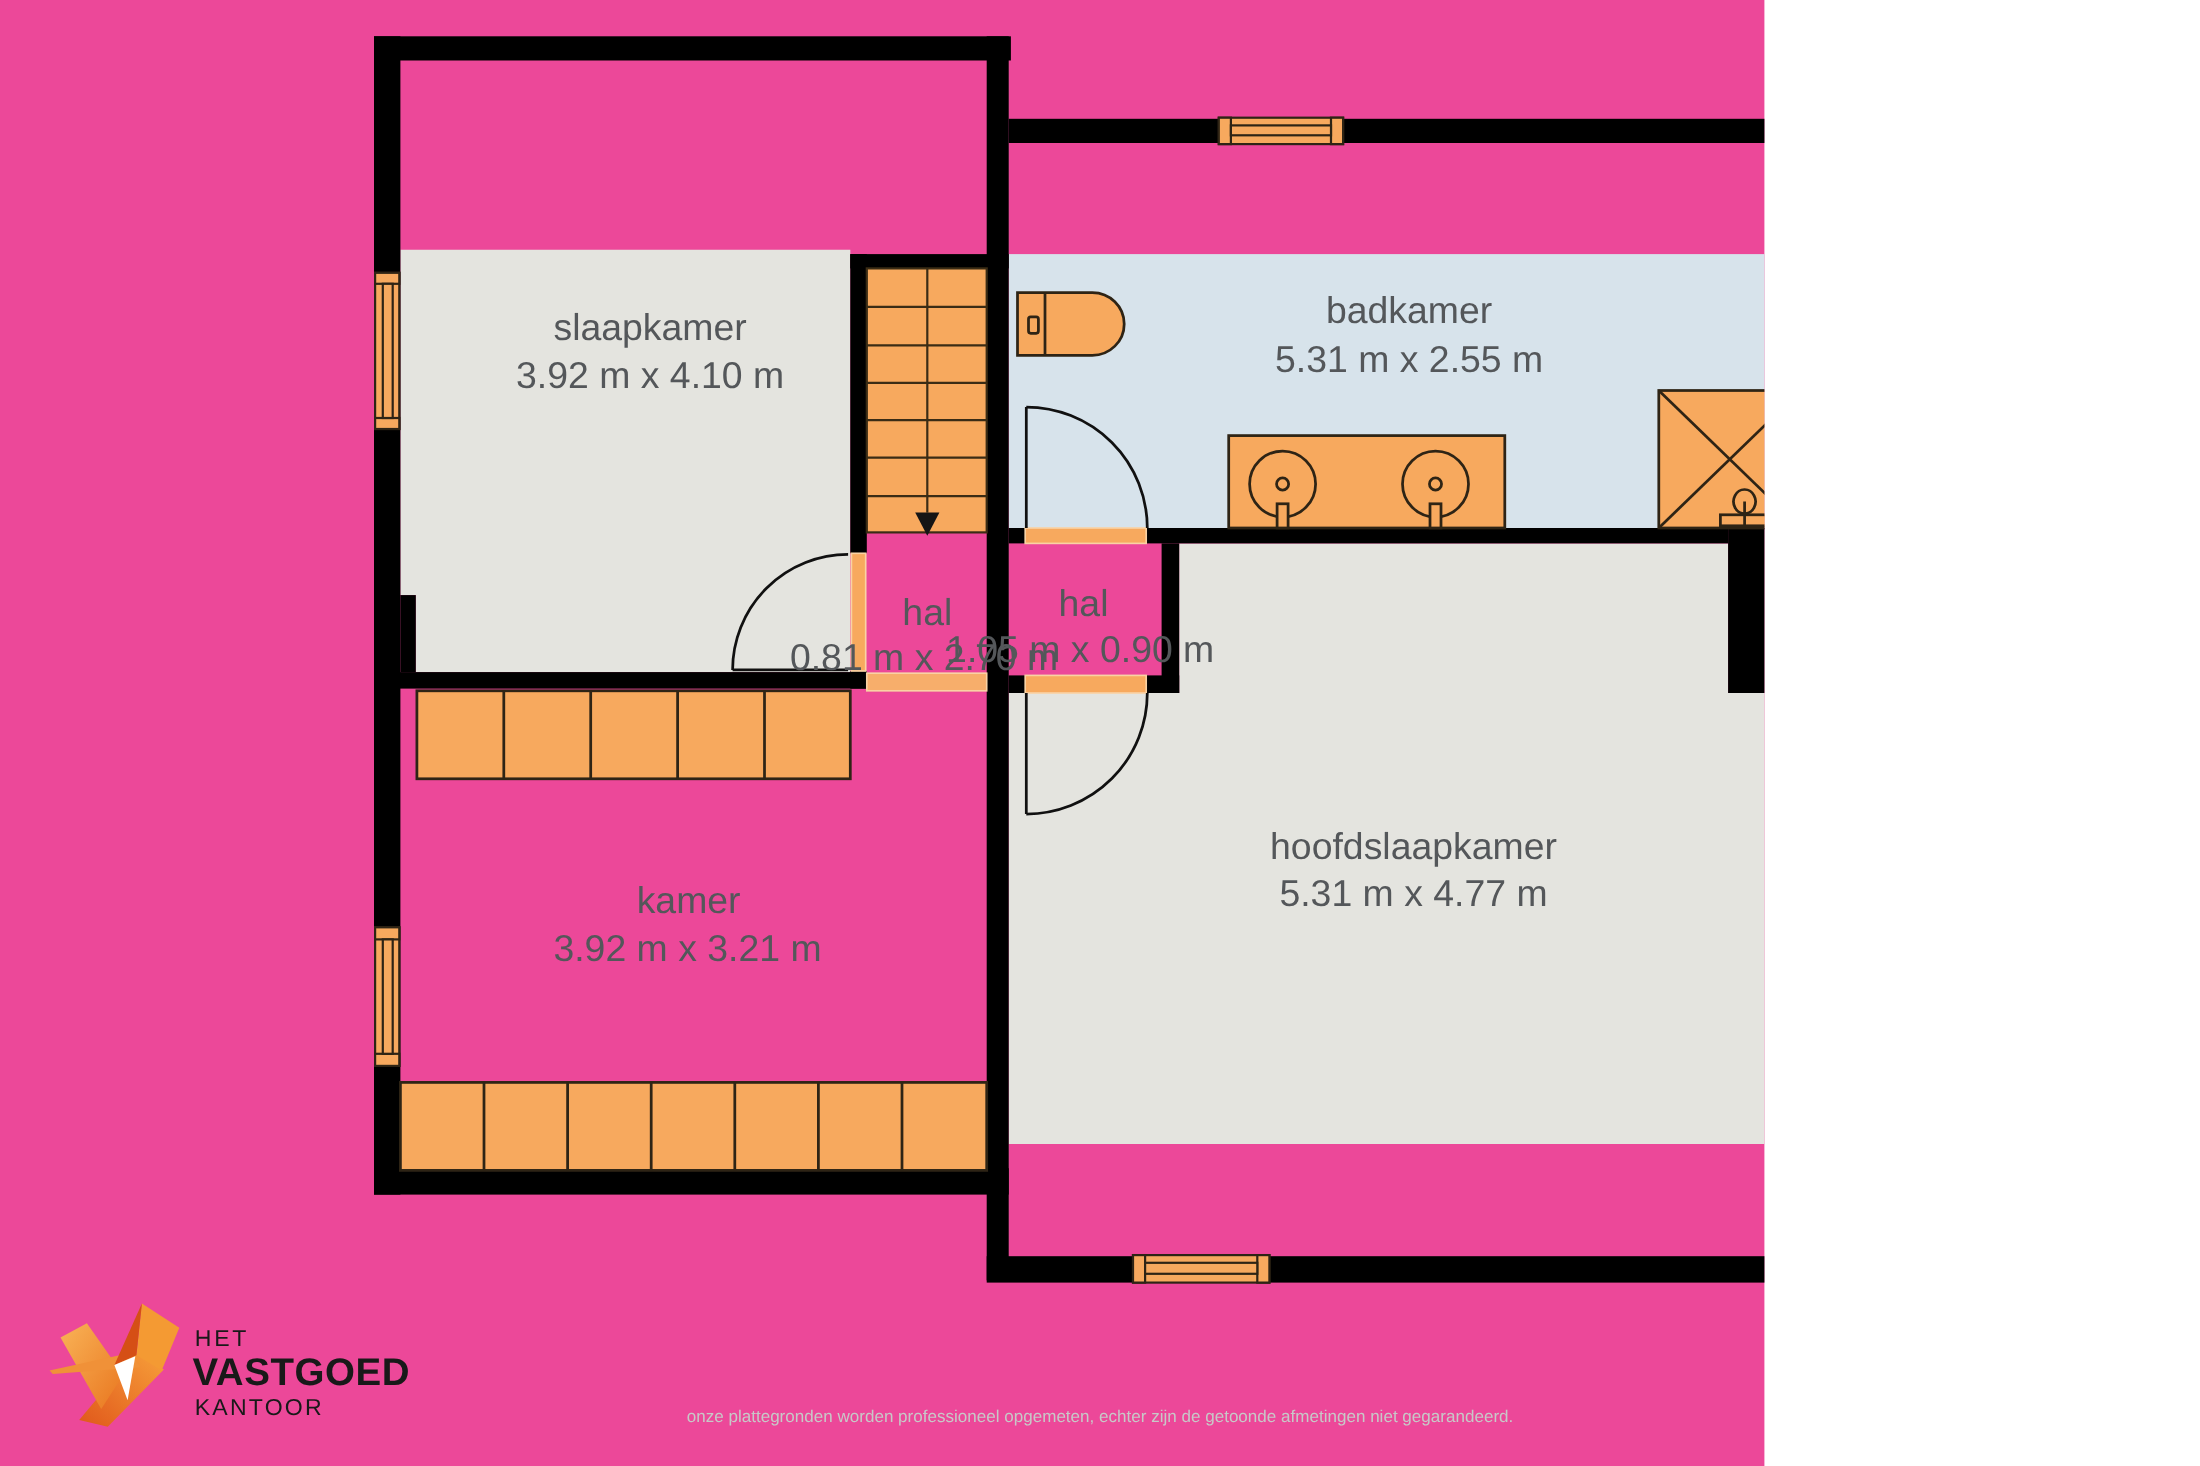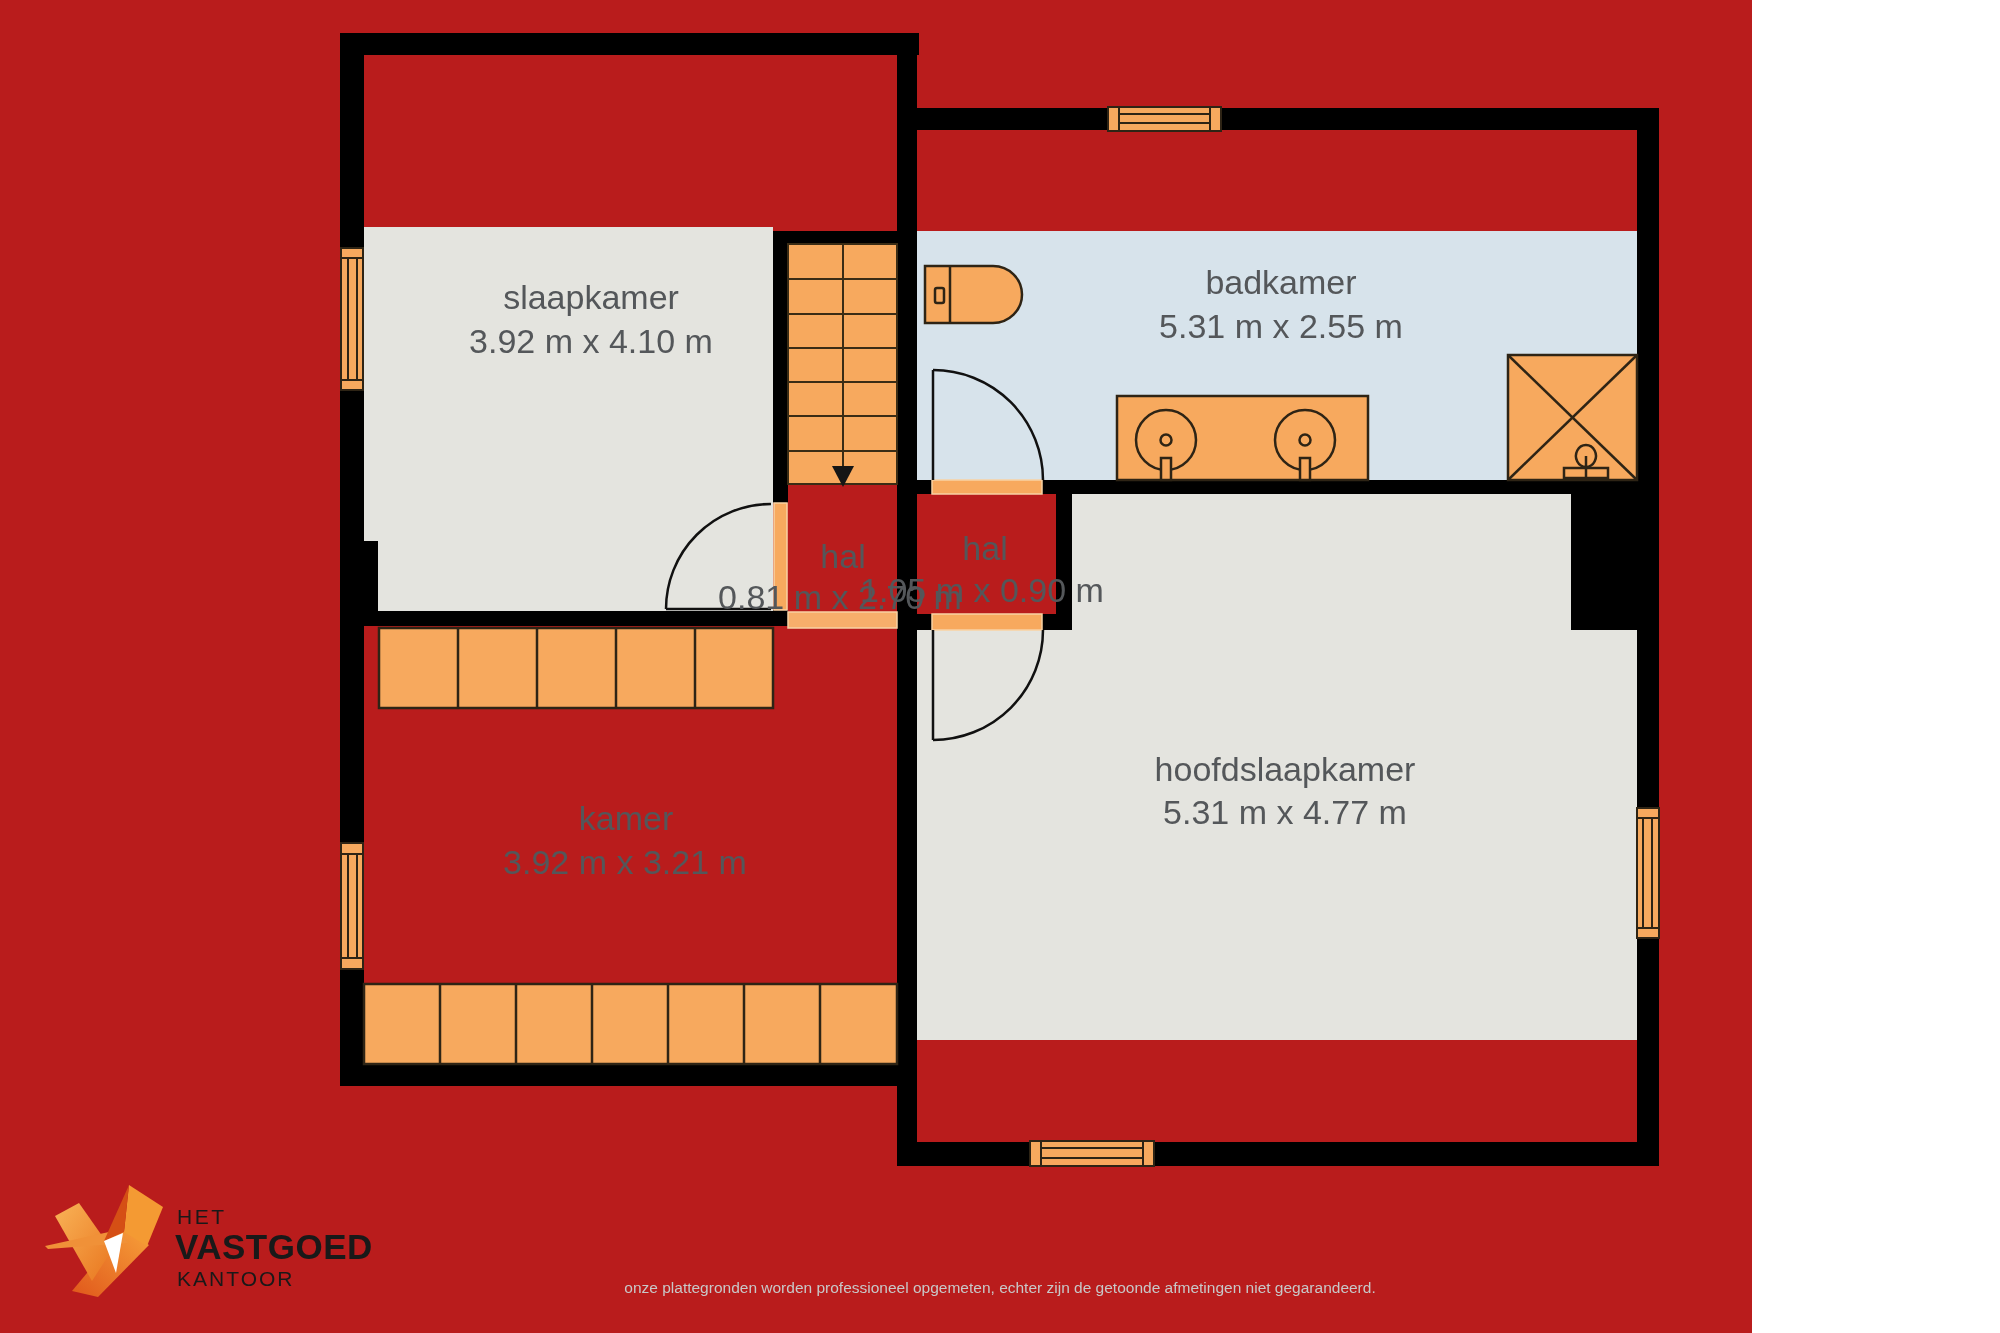--- a/index.html
+++ b/index.html
@@ -1,16 +1,16 @@
 <!DOCTYPE html>
 <html><head>
 <meta charset="utf-8">
 <style>
   html,body{margin:0;padding:0;background:#ffffff;}
-  .page{width:1752px;height:1333px;position:relative;overflow:hidden;background:#b91c1c;}
+  .page{width:1604px;height:1333px;position:relative;overflow:hidden;background:#ec4899;}
   svg text{font-family:"Liberation Sans",sans-serif;}
 </style>
 </head>
 <body>
 
 <div class="page">
 <svg width="2000" height="1333" viewBox="0 0 2000 1333">
   <defs>
     <linearGradient id="lgA" x1="0" y1="1" x2="1" y2="0">
       <stop offset="0" stop-color="#e0571b"></stop>

